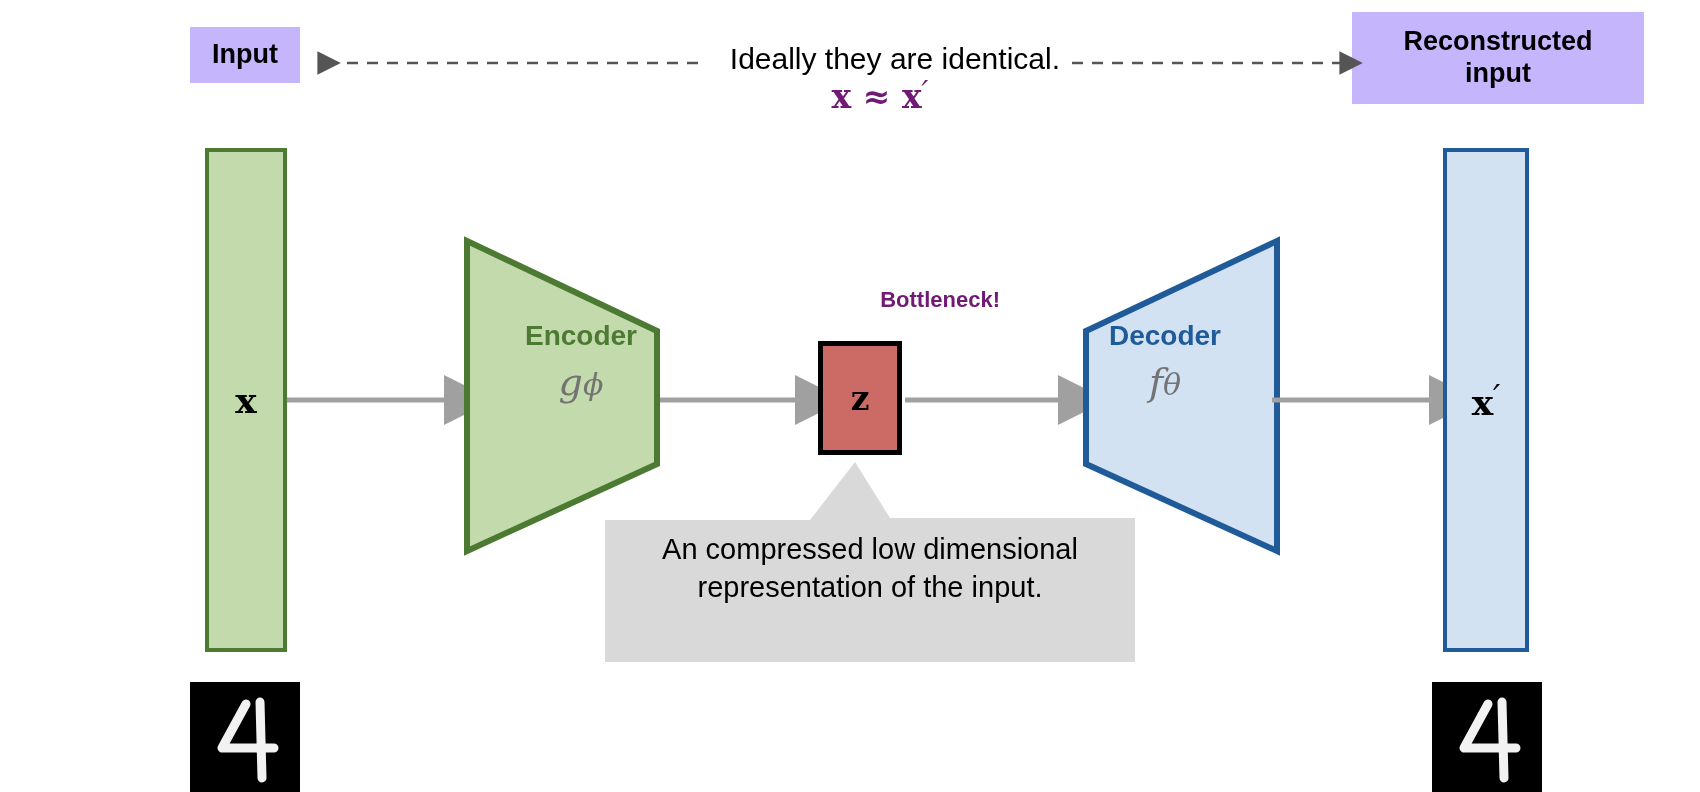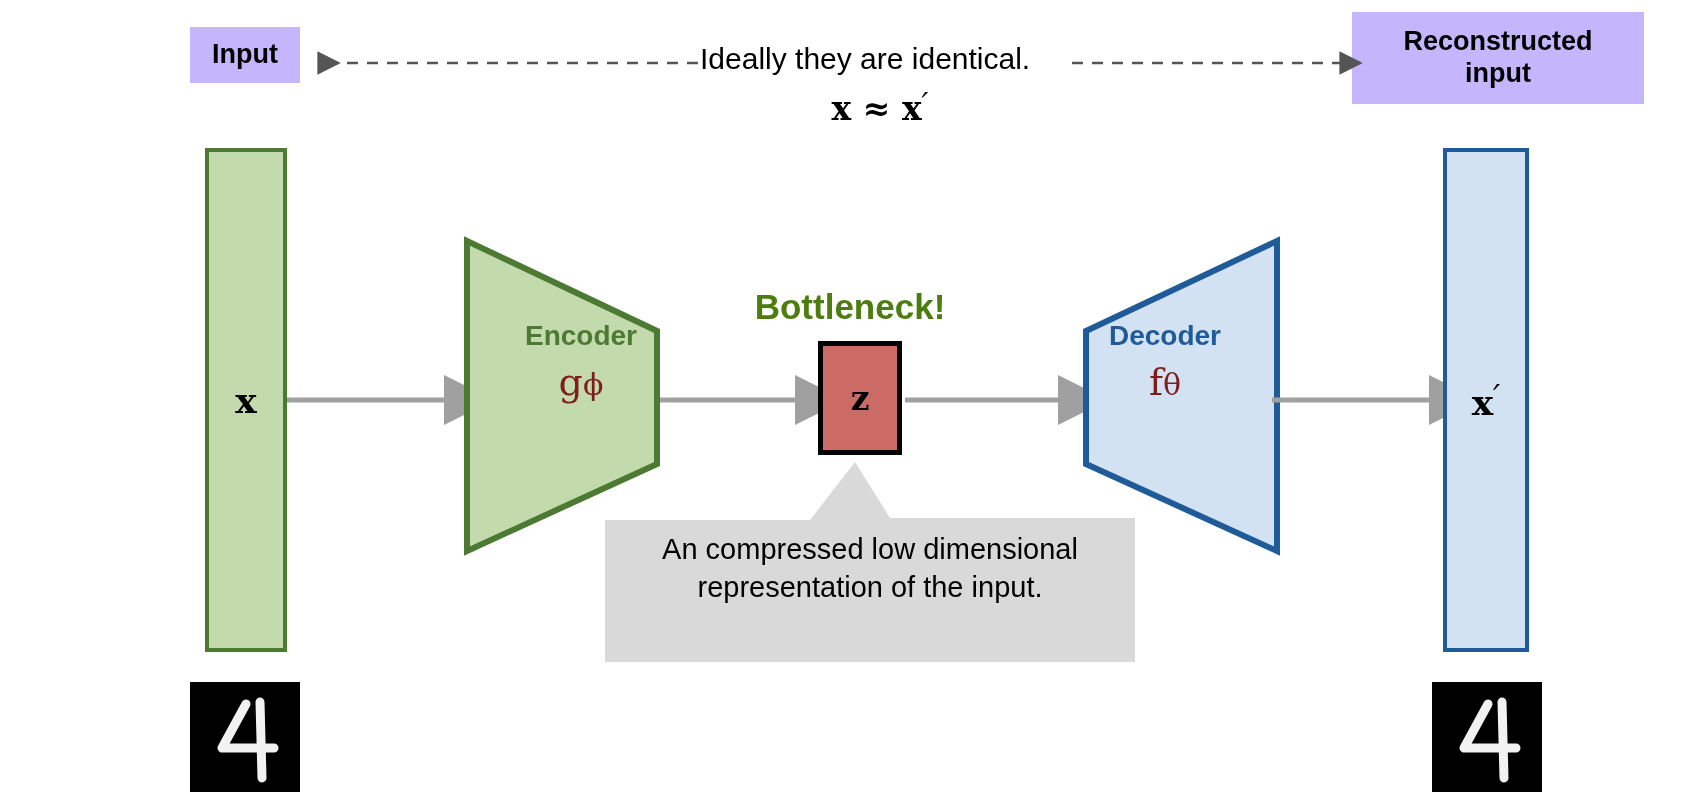--- a/index.html
+++ b/index.html
@@ -39,31 +39,31 @@
   #reconstructed-label-box {
     left: 1352px; top: 12px;
     width: 292px; height: 92px;
     font-size: 27px;
   }
 
   
   #identical-caption {
     left: 700px; top: 42px;
     width: 360px;
-    text-align: left;
+    text-align: right;
     font-size: 30px;
     color: #000;
     white-space: nowrap;
   }
   #approx-formula {
-    left: 700px; top: 86px;
+    left: 700px; top: 74px;
     width: 360px;
     text-align: center;
     font-size: 33px;
-    color: #000000;
+    color: #701a75;
     font-family: "DejaVu Serif", serif;
     font-weight: bold;
   }
   #approx-formula .prime {
     font-style: italic;
     font-weight: normal;
     font-size: 30px;
     vertical-align: 6px;
   }
 
@@ -111,36 +111,37 @@
     text-align: center;
     width: 100%;
     pointer-events: none;
   }
   .trap-title {
     font-weight: bold;
     font-size: 28px;
   }
   .trap-fn {
     font-family: "DejaVu Serif", serif;
+    font-style: italic;
     font-size: 38px;
-    color: #7f1d1d;
+    color: #737373;
   }
   #encoder-title { color: #4d7a33; top: 84px; left: 14px; }
   #encoder-fn    { top: 124px; left: 14px; }
   #decoder-title { color: #1f5b99; top: 84px; left: -12px; }
   #decoder-fn    { top: 124px; left: -12px; }
 
   
   #bottleneck-label {
     left: 700px; top: 287px;
     width: 300px;
-    text-align: center;
-    color: #4d7c0f;
-    font-weight: bold;
-    font-size: 35px;
+    text-align: right;
+    color: #701a75;
+    font-weight: bold;
+    font-size: 22px;
   }
   #bottleneck-box {
     left: 818px; top: 341px;
     width: 84px; height: 114px;
     background: #cc6b66;
     border: 5px solid #000000;
     box-sizing: border-box;
     display: flex;
     align-items: center;
     justify-content: center;

